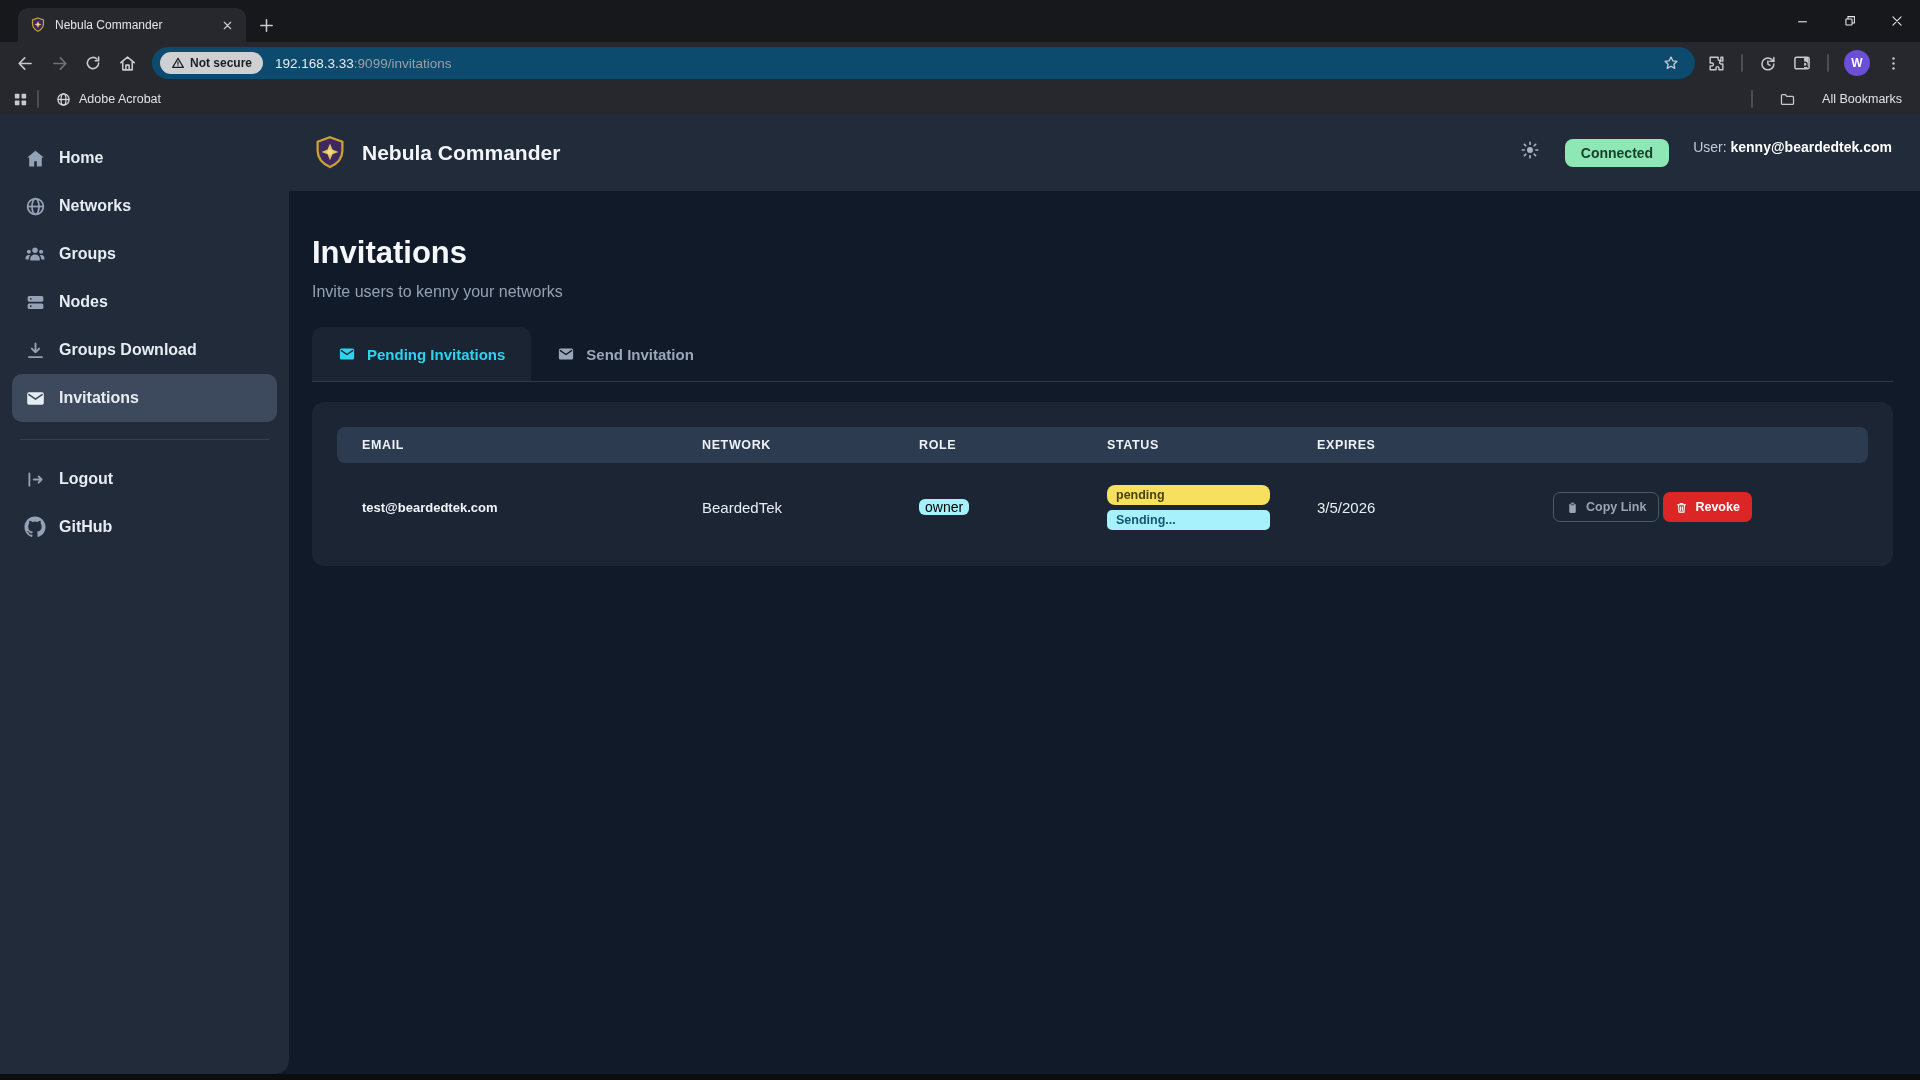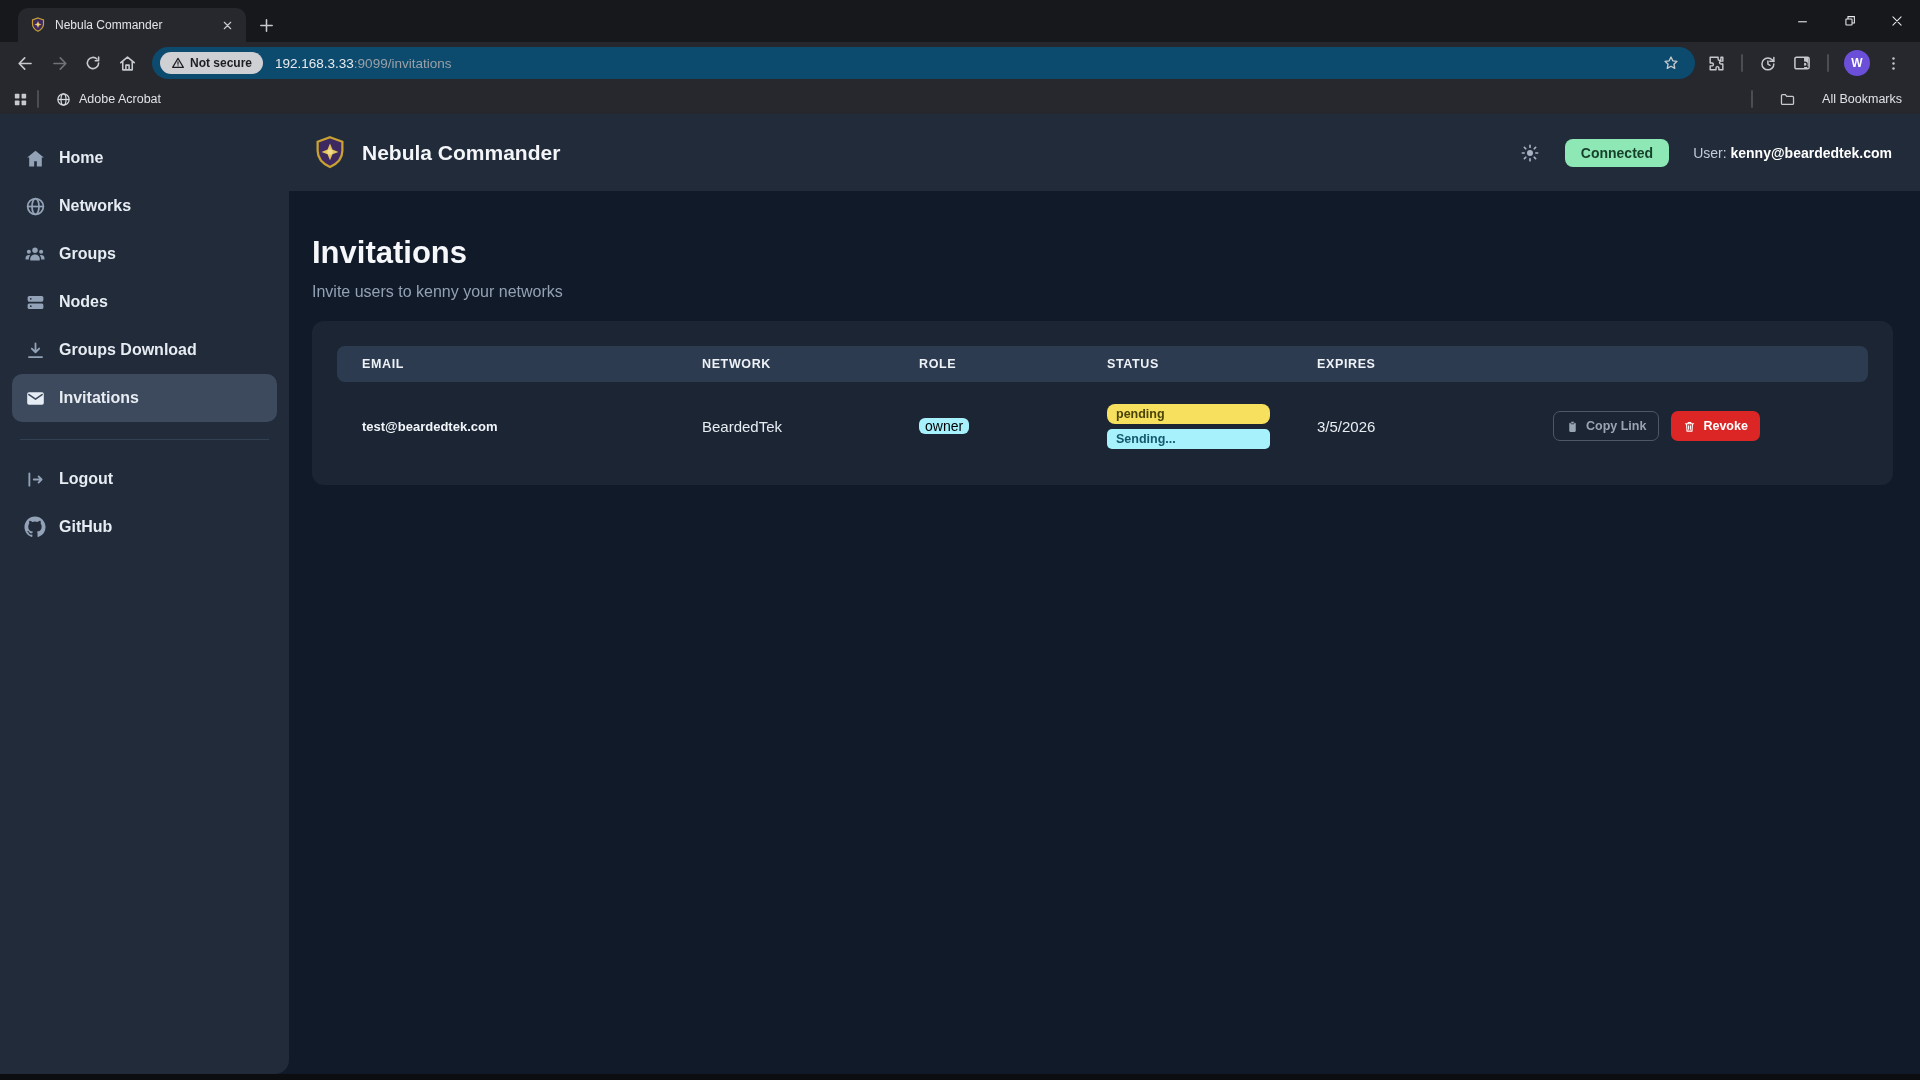--- a/index.html
+++ b/index.html
@@ -61,21 +61,21 @@
   }
   .side-item .icn { width:22px; height:22px; color:#93a2b6; display:flex; align-items:center; justify-content:center; flex:none; }
   .side-item.active { background:#3d4a5d; }
   .side-item.active .icn { color:#e5ecf4; }
   .side-divider { height:1px; background:#324052; margin:17px 20px 15px; }
 
   .content-col { flex:1; min-width:0; display:flex; flex-direction:column; }
   .app-header { height:77px; flex:none; background:#212b3a; display:flex; align-items:center; padding:0 28px 0 23px; }
   .logo { width:36px; height:36px; flex:none; }
   .app-title { margin-left:14px; font-size:21px; font-weight:bold; color:#f3f5f8; }
-  .header-right { margin-left:auto; display:flex; align-items:center; gap:24px; }
+  .header-right { margin-left:auto; display:flex; gap:24px; }
   .theme-toggle { color:#a7b3c4; width:22px; height:22px; display:flex; align-items:center; justify-content:center; }
   .status-badge {
     background:#8de8b5; color:#173f2a; border-radius:8px;
     padding:6px 16px; font-size:14px; font-weight:600;
   }
   .user-info { font-size:14px; color:#c3cbd8; }
   .user-info b { color:#ffffff; }
 
   .main { flex:1; padding:28px 27px 0 23px; min-width:0; }
   .page-title { font-size:31px; font-weight:bold; color:#f5f7fa; margin:16px 0 0; }
@@ -103,21 +103,21 @@
   .cell-email { font-size:13px; font-weight:bold; color:#f2f5f9; }
   .cell-text { font-size:15px; color:#e8edf3; }
   .role-pill {
     width:140px; height:27px; line-height:27px; padding:0 6px;
     background:#a6f1fc; border-radius:6px; color:#000000; font-size:14px;
   }
   .status-stack { display:flex; flex-direction:column; gap:5px; }
   .badge { width:163px; height:20px; line-height:20px; padding:0 9px; font-size:12.5px; }
   .badge.pending { background:#f6e05e; border-radius:8px; color:#4a4408; font-weight:bold; }
   .badge.sending { background:#a6f1fc; border-radius:5px; color:#14586e; font-weight:600; }
-  .actions { display:flex; gap:12px; align-items:center;padding-left:42px; }
+  .actions { display:flex; gap:4px; align-items:center;padding-left:42px; }
   .btn { height:30px; display:inline-flex; align-items:center; gap:7px; padding:0 12px; border-radius:7px; font-family:inherit; cursor:default; }
   .btn-copy { background:transparent; border:1px solid #4d5766; color:#9aa5b4; font-size:12.5px; font-weight:600; }
   .btn-revoke { background:#dc2626; border:none; color:#fff; font-size:12.5px; font-weight:bold; }
   .btn .icn { display:flex; }
 
   .bottom-strip { height:6px; flex:none; background:#0b0d11; }
 
   svg { display:block; }
 </style>
 </head>
@@ -374,20 +374,40 @@
           </span>
           <span class="status-badge">Connected</span>
           <span class="user-info"><span>User:</span> <b>kenny@beardedtek.com</b></span>
         </span>
       </header>
 
       <main class="main">
         <h1 class="page-title">Invitations</h1>
         <div class="page-subtitle">Invite users to kenny your networks</div>
 
+        <div class="tabs">
+          <div class="tab-btn active">
+            <span class="icn">
+              <svg width="18" height="18" viewBox="0 0 24 24">
+                  <rect x="2.5" y="4.8" width="19" height="14.4" rx="2" fill="currentColor"></rect>
+                  <path d="m4.5 7.5 7.5 5.2 7.5-5.2" stroke="#1a2432" stroke-width="1.9" fill="none" stroke-linecap="round" stroke-linejoin="round"></path>
+                </svg>
+            </span>
+            <span>Pending Invitations</span>
+          </div>
+          <div class="tab-btn">
+            <span class="icn">
+              <svg width="18" height="18" viewBox="0 0 24 24">
+                  <rect x="2.5" y="4.8" width="19" height="14.4" rx="2" fill="currentColor"></rect>
+                  <path d="m4.5 7.5 7.5 5.2 7.5-5.2" stroke="#111a28" stroke-width="1.9" fill="none" stroke-linecap="round" stroke-linejoin="round"></path>
+                </svg>
+            </span>
+            <span>Send Invitation</span>
+          </div>
+        </div>
 
         <div class="card">
           <div class="thead">
             <span>EMAIL</span>
             <span>NETWORK</span>
             <span>ROLE</span>
             <span>STATUS</span>
             <span>EXPIRES</span>
             <span></span>
           </div>

